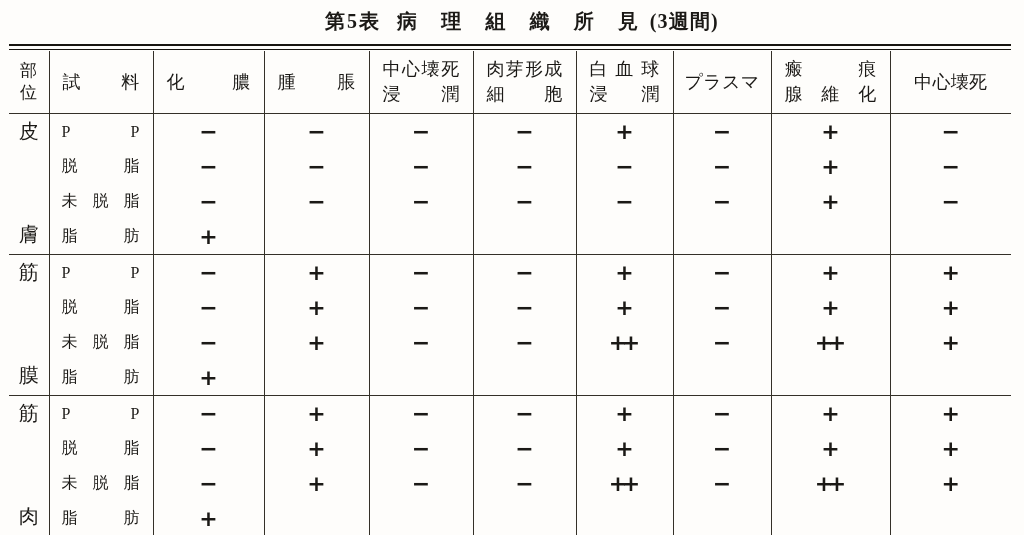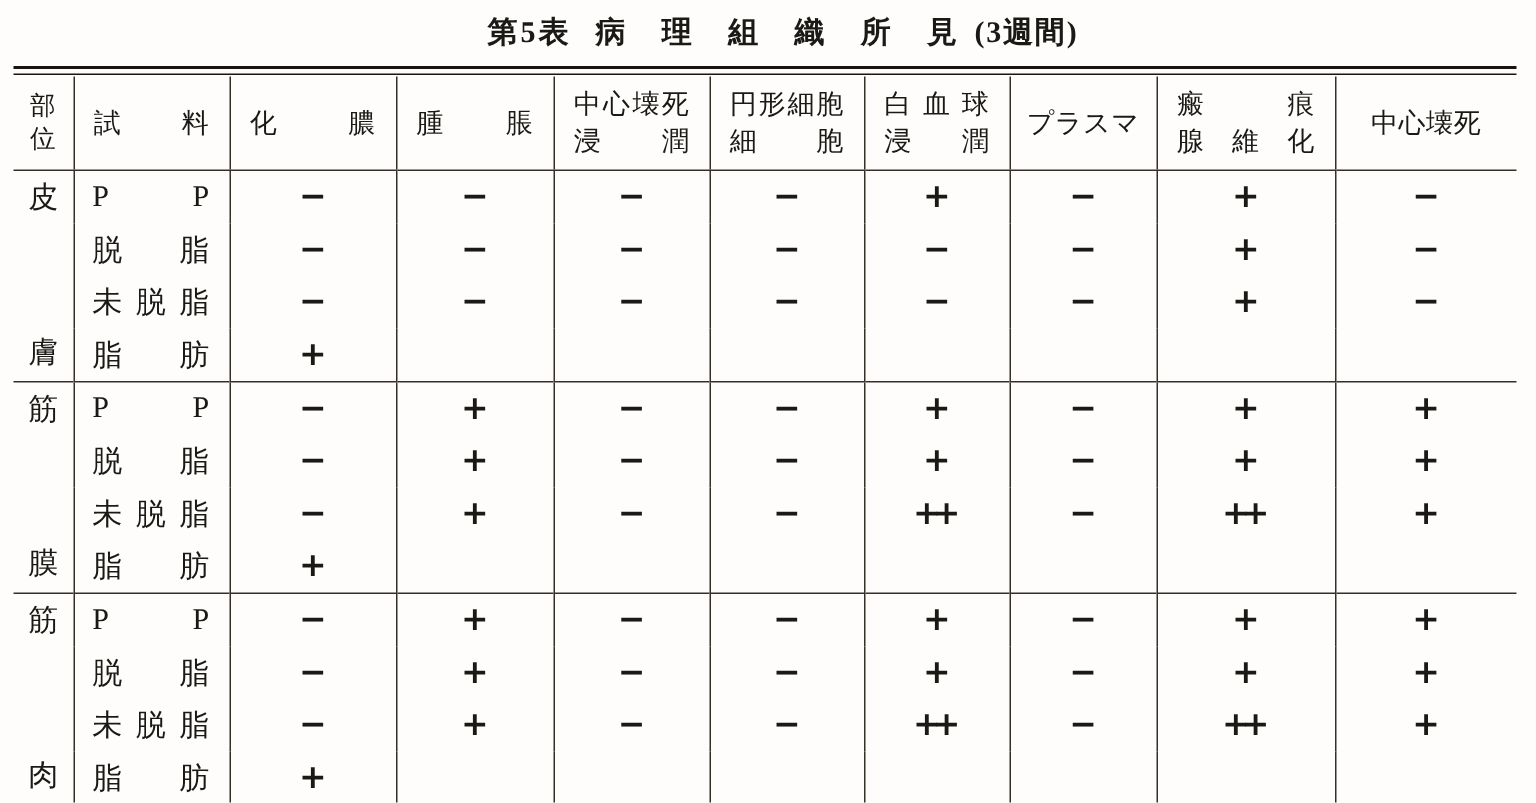--- a/index.html
+++ b/index.html
@@ -66,21 +66,21 @@
   .site-inner {
     height: 130px;
     display: flex;
     flex-direction: column;
     justify-content: space-between;
     align-items: center;
     padding: 3px 0 5px;
     font-size: 20px;
   }
   td.sample {
-    font-size: 20px;
+    font-size: 16px;
     text-align: justify;
     text-align-last: justify;
     padding: 0 13px 0 12px;
   }
   td.val {
     text-align: center;
     font-family: "DejaVu Sans", sans-serif;
     font-size: 22px;
     font-weight: 600;
     line-height: 1;
@@ -124,21 +124,21 @@
               <span class="hline" data-name="column-header-line">化 膿</span>
             </th>
             <th data-name="column-header-swelling" class="justify">
               <span class="hline" data-name="column-header-line">腫 脹</span>
             </th>
             <th data-name="column-header-round-cell-infiltration" class="justify">
               <span class="hline" data-name="column-header-line">中心壊死</span>
               <span class="hline" data-name="column-header-line">浸 潤</span>
             </th>
             <th data-name="column-header-plasma-cells" class="justify">
-              <span class="hline" data-name="column-header-line">円形細胞</span>
+              <span class="hline" data-name="column-header-line">肉芽形成</span>
               <span class="hline" data-name="column-header-line">細 胞</span>
             </th>
             <th data-name="column-header-leukocyte-infiltration" class="justify">
               <span class="hline" data-name="column-header-line">白 血 球</span>
               <span class="hline" data-name="column-header-line">浸 潤</span>
             </th>
             <th data-name="column-header-central-necrosis">
               <span class="hline" data-name="column-header-line">プラスマ</span>
             </th>
             <th data-name="column-header-scar-fibrosis" class="justify">

